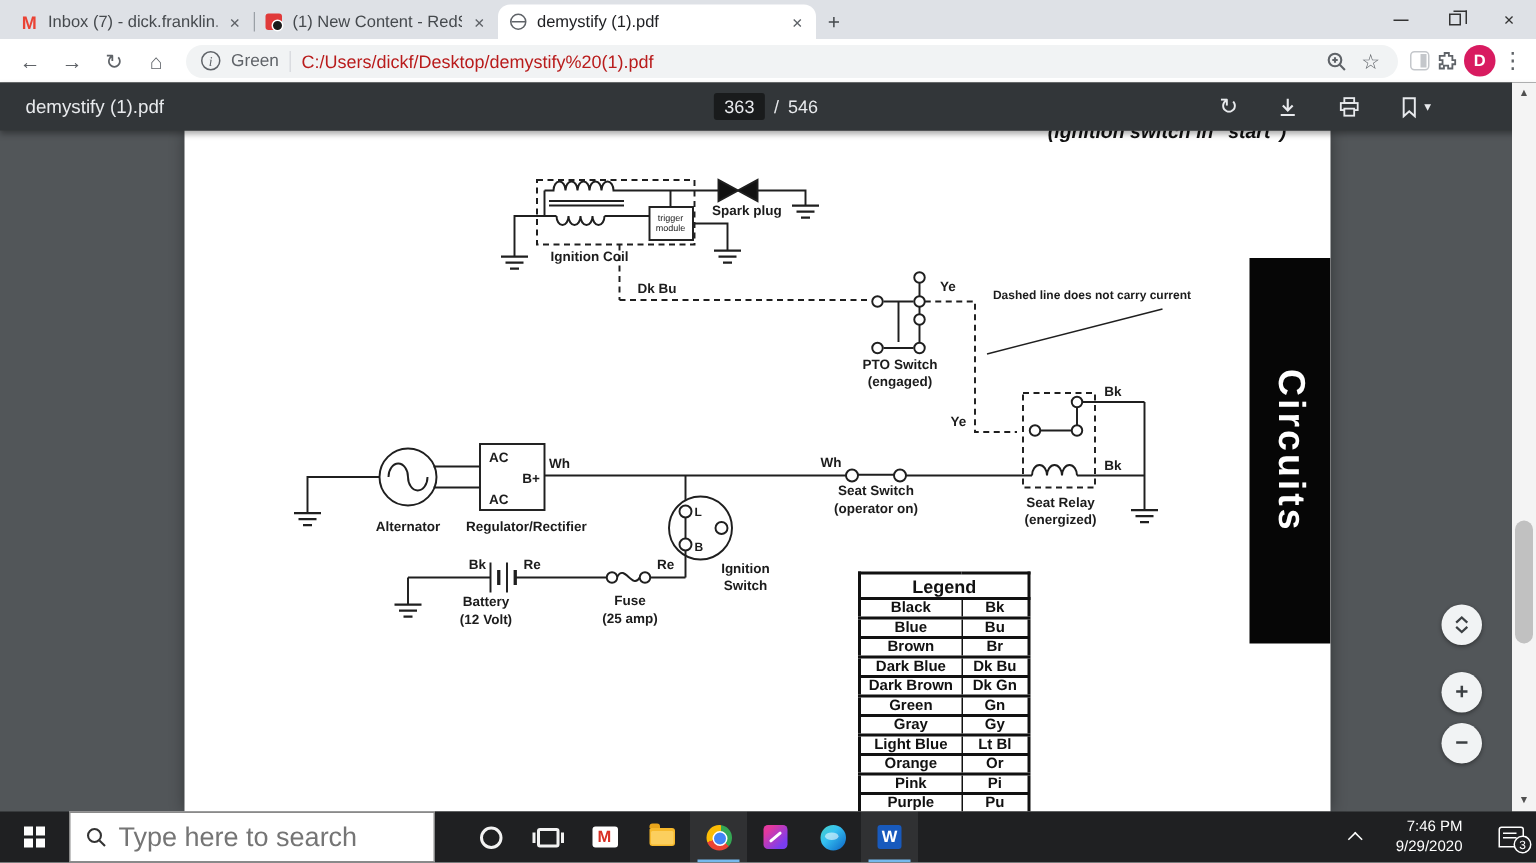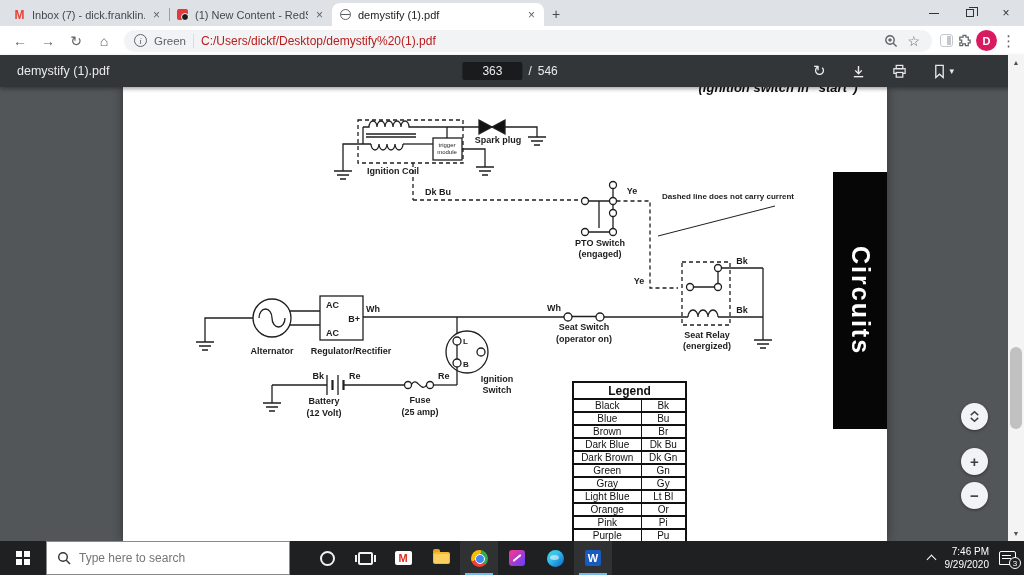--- a/index.html
+++ b/index.html
@@ -37,34 +37,34 @@
   .obx-right { margin-left:auto; display:flex; align-items:center; gap:9px; padding-right:2px; }
   .glyphbtn { color:#5f6368; font-size:14px; line-height:1; }
   .sidepanel { width:13px; height:13px; border:1.5px solid #c4c7cb; border-radius:3px; position:relative; }
   .sidepanel::after{ content:""; position:absolute; right:1px; top:1px; bottom:1px; width:4px; background:#c4c7cb; }
   .avatar { width:21px; height:21px; border-radius:50%; background:#d81b60; color:#fff; font-size:11px; font-weight:bold; display:flex; align-items:center; justify-content:center; }
 
   
   .pdfbar { position:absolute; top:55px; left:0; width:1024px; height:32px; background:#323639; display:flex; align-items:center; color:#e8eaed; box-shadow:0 2px 4px rgba(0,0,0,.35); z-index:5; }
   .pdfname { margin-left:17px; font-size:12.5px; }
   .pagebox { position:absolute; left:50%; transform:translateX(-52%); display:flex; align-items:center; gap:6px; font-size:12px; }
-  .pagenum { background:#191b1c; padding:2px 20px; border-radius:2px; min-width:30px; text-align:center; }
+  .pagenum { background:#191b1c; padding:2px 7px; border-radius:2px; min-width:30px; text-align:center; }
   .pdfactions { position:absolute; right:70px; display:flex; align-items:center; gap:26px; }
   .pdfactions .act { color:#e8eaed; font-size:15px; display:flex; align-items:center; }
   .caret { font-size:9px; margin-left:3px; }
 
   
   .viewer { position:absolute; top:87px; left:0; width:1024px; height:454px; background:#525659; }
   .page { position:absolute; left:123px; top:0; width:764px; height:454px; background:#fff; overflow:hidden; box-shadow:0 0 10px rgba(0,0,0,.4); }
   .pageheader { position:absolute; left:555px; top:-7px; width:200px; text-align:center; font-size:13px; font-weight:bold; font-style:italic; color:#111; }
   .diagram { position:absolute; left:0; top:0; }
   .sidetab { position:absolute; left:710px; top:85px; width:54px; height:257px; background:#060606; color:#fff; display:flex; align-items:center; justify-content:center; writing-mode:vertical-rl; font-size:25px; font-weight:bold; letter-spacing:2px; font-family:"Liberation Sans",sans-serif; }
   .legend { position:absolute; left:449px; top:294px; width:115px; border-collapse:collapse; background:#fff; font-family:"Liberation Sans",sans-serif; }
   .legend th { border:2px solid #111; font-size:12px; font-weight:bold; height:17px; color:#111;}
-  .legend td { border:1px solid #111; border-bottom-width:2px; font-size:10px; font-weight:normal; text-align:center; height:12px; color:#111; }
+  .legend td { border:1px solid #111; border-bottom-width:2px; font-size:10px; font-weight:bold; text-align:center; height:12px; color:#111; }
   .legend td:first-child { width:68px; }
   .legend { border:2px solid #111; }
 
   
   .vscroll { position:absolute; top:55px; right:0; width:16px; height:486px; background:#f4f4f4; z-index:6; }
   .scr-arrow { width:16px; height:15px; display:flex; align-items:center; justify-content:center; font-size:7px; color:#505050; }
   .scr-thumb { position:absolute; left:2px; width:12px; top:292px; height:82px; background:#c1c1c1; border-radius:6px; }
   .scr-down { position:absolute; bottom:0; }
 
   
@@ -72,40 +72,40 @@
   .fab.fit { left:961px; top:316px; }
   .fab.zin { left:961px; top:361px; }
   .fab.zout { left:961px; top:395px; }
 
   
   .taskbar { position:absolute; left:0; top:541px; width:1024px; height:34px; background:#1f2022; display:flex; align-items:stretch; z-index:10; }
   .startbtn { width:46px; display:flex; align-items:center; justify-content:center; }
   .winlogo { width:14px; height:14px; display:grid; grid-template-columns:6px 6px; grid-template-rows:6px 6px; gap:1.5px; }
   .winlogo span { background:#fdfdfd; }
   .searchbox { width:244px; background:#fff; display:flex; align-items:center; gap:8px; padding:0 10px; border:1px solid #8a8a8a; }
-  .searchbox input { border:none; outline:none; font-size:12px; color:#444; width:170px; font-family:"Liberation Sans",sans-serif; background:transparent; }
+  .searchbox input { border:none; outline:none; font-size:18px; color:#444; width:170px; font-family:"Liberation Sans",sans-serif; background:transparent; }
   .tb-ico { width:38px; display:flex; align-items:center; justify-content:center; position:relative; }
   .tb-ico.open { background:rgba(255,255,255,.08); }
   .tb-ico.open::after { content:""; position:absolute; left:5px; right:5px; bottom:0; height:2px; background:#76b9ed; }
   .cortana { width:15px; height:15px; border:2px solid #f2f2f2; border-radius:50%; }
   .taskview { width:15px; height:13px; border:2px solid #f2f2f2; border-radius:2px; position:relative; }
   .taskview::before { content:""; position:absolute; left:-5px; top:1px; width:2px; height:7px; background:#f2f2f2; }
   .taskview::after { content:""; position:absolute; right:-5px; top:1px; width:2px; height:7px; background:#f2f2f2; }
   .mailico { width:17px; height:14px; background:#fff; border-radius:2px; color:#d93025; font-weight:bold; font-size:11px; text-align:center; line-height:14px; }
   .folder { width:17px; height:12px; background:#f7b92c; border-radius:1px 2px 2px 2px; position:relative; }
   .folder::before { content:""; position:absolute; left:0; top:-3px; width:7px; height:3px; background:#e8a41b; border-radius:2px 2px 0 0; }
   .folder::after { content:""; position:absolute; left:1px; top:2px; right:1px; bottom:1px; background:#fccf5e; border-radius:1px; }
   .chromeico { width:17px; height:17px; border-radius:50%; background:conic-gradient(from 130deg,#ea4335 0 120deg,#fbbc05 0 240deg,#34a853 0 360deg); position:relative; }
   .chromeico::after { content:""; position:absolute; left:4.5px; top:4.5px; width:8px; height:8px; background:#4285f4; border:1.5px solid #fff; border-radius:50%; }
   .paintico { width:16px; height:16px; border-radius:3px; background:linear-gradient(135deg,#e3399e 20%,#7a3df0 80%); position:relative; }
   .paintico::after { content:""; position:absolute; left:3px; top:7px; width:10px; height:2px; background:#fff; transform:rotate(-40deg); border-radius:2px; }
   .edgeico { width:17px; height:17px; border-radius:50%; background:linear-gradient(135deg,#49d2c4 0%,#35c1f1 40%,#0b62c4 100%); position:relative; }
   .edgeico::after { content:""; position:absolute; left:3px; top:5px; width:9px; height:5px; border-radius:50%; background:rgba(255,255,255,.55); }
   .wordico { width:16px; height:16px; background:#185abd; border-radius:2px; color:#fff; font-weight:bold; font-size:11px; text-align:center; line-height:16px; }
-  .tray { margin-left:auto; display:flex; align-items:center; gap:10px; padding-right:8px; color:#fff; }
+  .tray { margin-left:auto; display:flex; align-items:center; gap:24px; padding-right:8px; color:#fff; }
   .chev { width:7px; height:7px; border-left:1.5px solid #fff; border-top:1.5px solid #fff; transform:rotate(45deg); margin-top:3px; }
   .clock { font-size:10px; text-align:right; line-height:1.3; }
   .notif { position:relative; width:17px; height:14px; border:1.4px solid #fff; border-radius:2px 2px 2px 0; }
   .notif::before { content:""; position:absolute; left:2px; top:3px; width:9px; height:1.2px; background:#fff; box-shadow:0 3px 0 #fff; }
   .badge { position:absolute; right:-6px; bottom:-5px; width:12px; height:12px; border-radius:50%; border:1px solid #fff; background:#1f2022; color:#fff; font-size:8px; display:flex; align-items:center; justify-content:center; }
   svg text { font-family:"Liberation Sans",sans-serif; fill:#1c1c1c; }
 </style>
 </head>
 <body>
 

